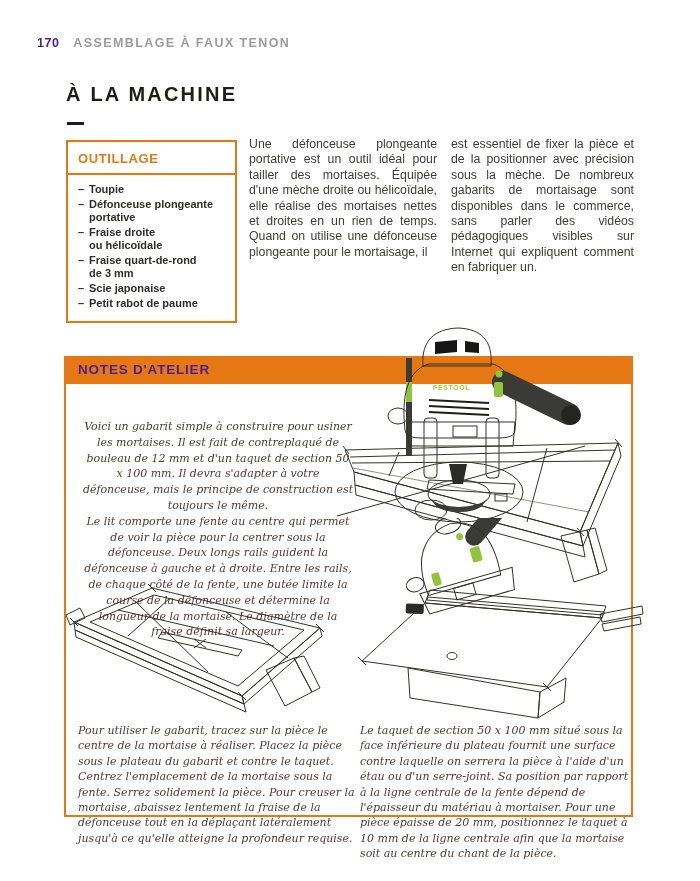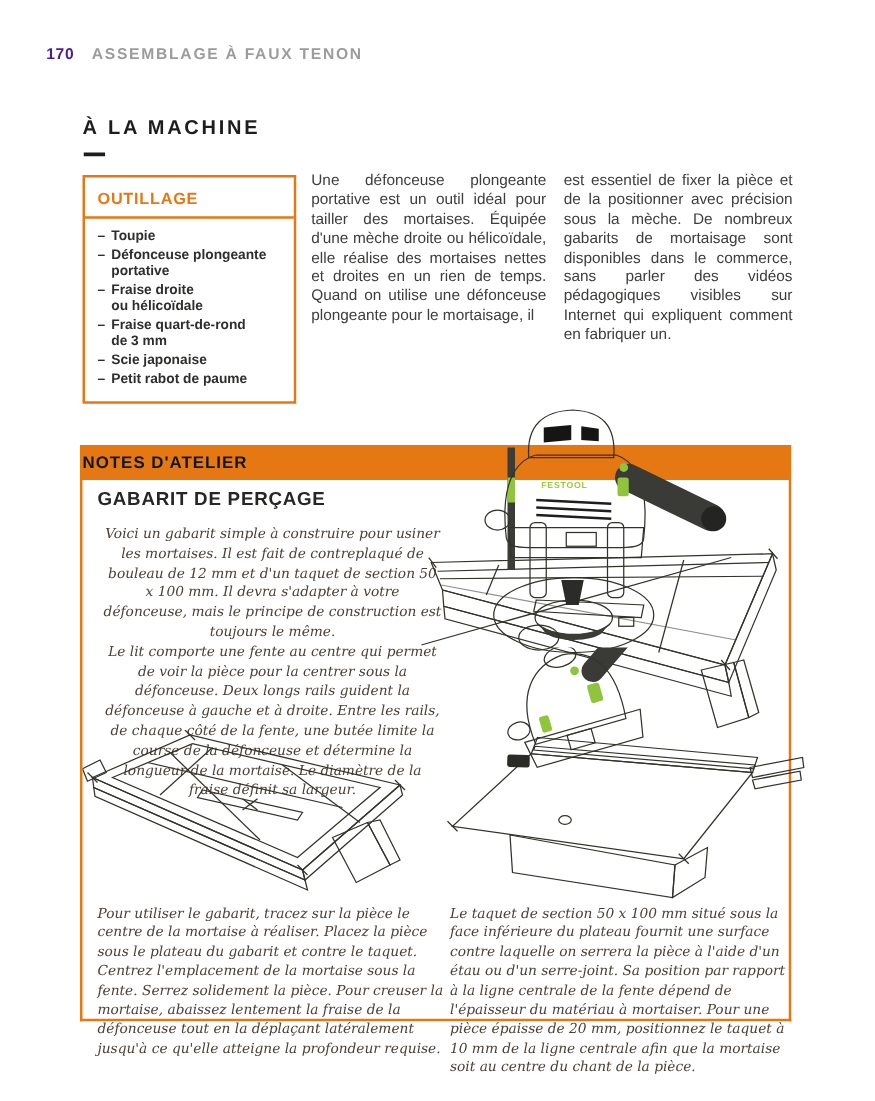--- a/index.html
+++ b/index.html
@@ -5,38 +5,38 @@
   html,body{margin:0;padding:0;background:#ffffff;}
   .page{
     position:relative;width:700px;height:881px;background:#ffffff;overflow:hidden;
     font-family:"Liberation Sans",sans-serif;color:#2b2b28;
   }
   
   .runhead{position:absolute;top:36px;left:37px;font-size:12.5px;letter-spacing:1.4px;}
   .runhead .pgnum{font-weight:700;color:#4c1d95;margin-right:14px;letter-spacing:0.5px;}
   .runhead .runtitle{font-weight:700;color:#9c9c9c;margin-top:20px;}
   
-  .sec-title{position:absolute;top:94px;left:66px;font-size:16px;font-weight:800;letter-spacing:2.2px;color:#1d1d1b;}
+  .sec-title{position:absolute;top:83px;left:66px;font-size:20px;font-weight:800;letter-spacing:2.2px;color:#1d1d1b;}
   .sec-underline{position:absolute;top:122px;left:67px;width:17px;height:3px;background:#1d1d1b;}
   
   .outillage{position:absolute;top:140px;left:66px;width:167px;border:2px solid #E67814;background:#fff;}
   .outillage .obox-title{padding:9px 10px 7px 10px;border-bottom:2px solid #E67814;
      color:#E67814;font-size:13px;font-weight:800;letter-spacing:0.6px;}
   .outillage .olist{padding:8px 8px 9px 10px;}
   .oitem{display:flex;margin-bottom:2px;font-size:11px;font-weight:700;color:#2e2e2c;line-height:13px;}
   .oitem .dash{width:11px;flex:0 0 11px;}
   .oitem .itxt{white-space:pre-line;}
   
   .intro-col{position:absolute;top:137px;font-size:12.3px;line-height:15.4px;color:#3d3d3b;
      text-align:justify;}
   .col1{left:249px;width:188px;}
   .col2{left:451px;width:183px;}
   
   .notes-banner{position:absolute;top:356px;left:64px;width:569px;height:28px;background:#E67814;z-index:1;}
-  .notes-banner .btxt{margin:0 0 0 2px;line-height:28px;color:#0f172a;font-size:13.5px;font-weight:800;letter-spacing:0.8px;}
+  .notes-banner .btxt{margin:0 0 0 14px;line-height:28px;color:#4c1d95;font-size:13.5px;font-weight:800;letter-spacing:0.8px;}
   .notes-box{position:absolute;top:384px;left:64px;width:565px;height:431px;
      border-left:2px solid #E67814;border-right:2px solid #E67814;border-bottom:2px solid #E67814;background:#fff;}
   .notes-heading{position:absolute;top:391px;left:78px;font-size:15px;font-weight:800;letter-spacing:0.6px;color:#262624;z-index:2;}
   .serif-it{font-family:"DejaVu Serif",serif;font-style:italic;color:#4a4038;}
   .notes-body{position:absolute;top:419px;left:82px;width:272px;font-size:11px;line-height:15.8px;white-space:pre-line;z-index:2;text-align:center;}
   .caption{position:absolute;top:723px;font-size:11px;line-height:15.4px;z-index:2;}
   .cap-left{left:78px;width:282px;}
   .cap-right{left:360px;width:278px;}
   
   .illus{position:absolute;z-index:3;}
@@ -91,21 +91,20 @@
     </div>
   </div>
 
   <div class="intro-col col2">est essentiel de fixer la pièce et de la positionner avec précision sous la mèche. De nombreux gabarits de mortaisage sont disponibles dans le commerce, sans parler des vidéos pédagogiques visibles sur Internet qui expliquent comment en fabriquer un.</div>
   <div class="intro-col col1">Une défonceuse plongeante portative est un outil idéal pour tailler des mortaises. Équipée d'une mèche droite ou hélicoïdale, elle réalise des mortaises nettes et droites en un rien de temps. Quand on utilise une défonceuse plongeante pour le mortaisage, il</div>
 
   <div class="notes-banner">
     <div class="btxt">NOTES D'ATELIER</div>
   </div>
   <div class="notes-box"></div>
-  <div class="notes-heading">GABARIT DE PERÇAGE</div>
   <div class="notes-body serif-it">Voici un gabarit simple à construire pour usiner les mortaises. Il est fait de contreplaqué de bouleau de 12 mm et d'un taquet de section 50 x 100 mm. Il devra s'adapter à votre défonceuse, mais le principe de construction est toujours le même.
 Le lit comporte une fente au centre qui permet de voir la pièce pour la centrer sous la défonceuse. Deux longs rails guident la défonceuse à gauche et à droite. Entre les rails, de chaque côté de la fente, une butée limite la course de la défonceuse et détermine la longueur de la mortaise. Le diamètre de la fraise définit sa largeur.</div>
   <div class="caption cap-left serif-it">Pour utiliser le gabarit, tracez sur la pièce le centre de la mortaise à réaliser. Placez la pièce sous le plateau du gabarit et contre le taquet. Centrez l'emplacement de la mortaise sous la fente. Serrez solidement la pièce. Pour creuser la mortaise, abaissez lentement la fraise de la défonceuse tout en la déplaçant latéralement jusqu'à ce qu'elle atteigne la profondeur requise.</div>
   <div class="caption cap-right serif-it">Le taquet de section 50 x 100 mm situé sous la face inférieure du plateau fournit une surface contre laquelle on serrera la pièce à l'aide d'un étau ou d'un serre-joint. Sa position par rapport à la ligne centrale de la fente dépend de l'épaisseur du matériau à mortaiser. Pour une pièce épaisse de 20 mm, positionnez le taquet à 10 mm de la ligne centrale afin que la mortaise soit au centre du chant de la pièce.</div>
 
   <svg id="illus1" class="illus" width="300" height="268" viewBox="0 0 300 268">
     <g>
 
       <polygon points="8,126 281,119 243,208 17,148" fill="#D8BF93" class="oline"></polygon>
 

